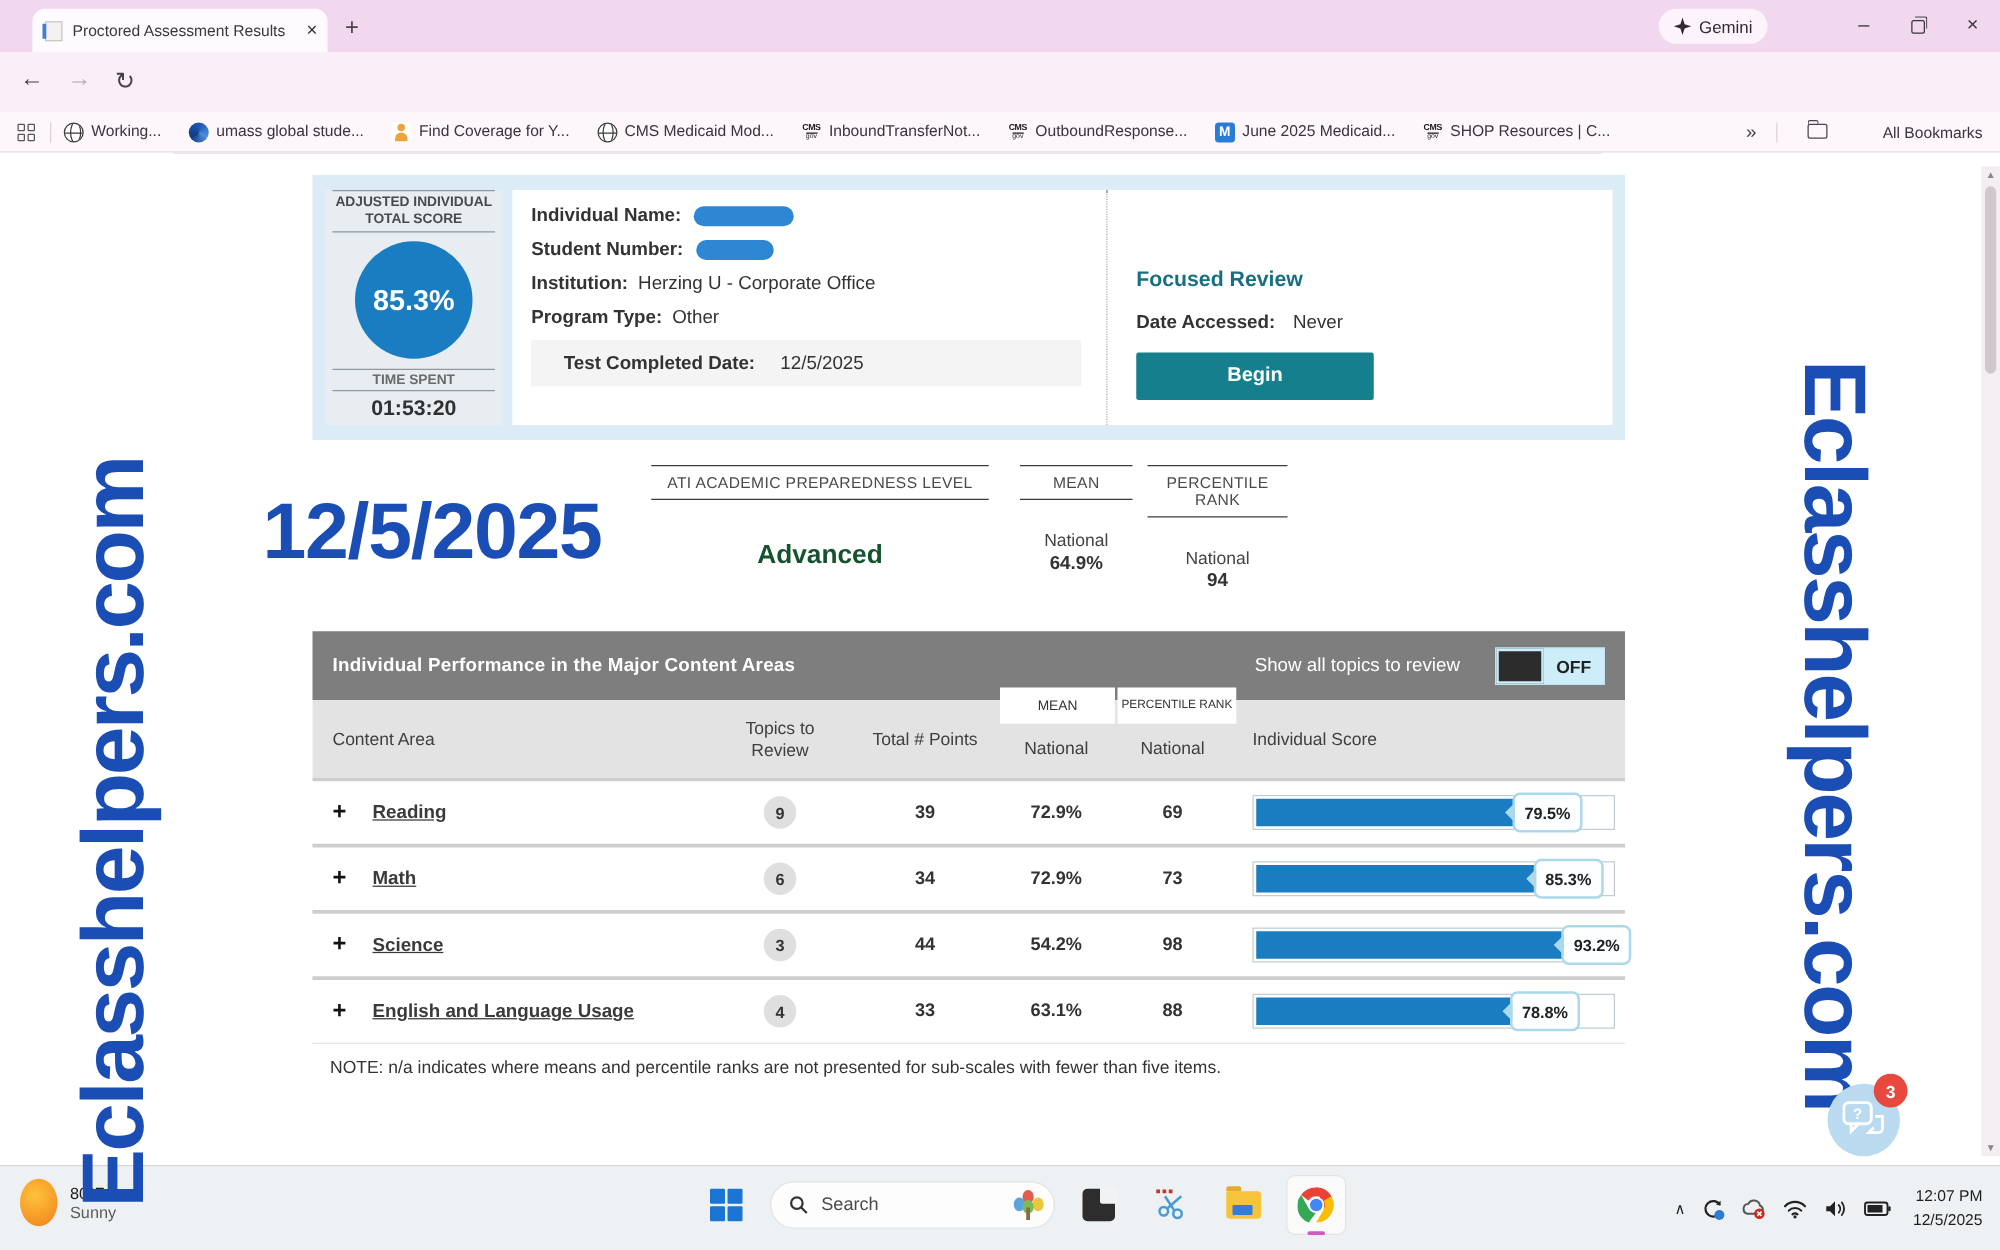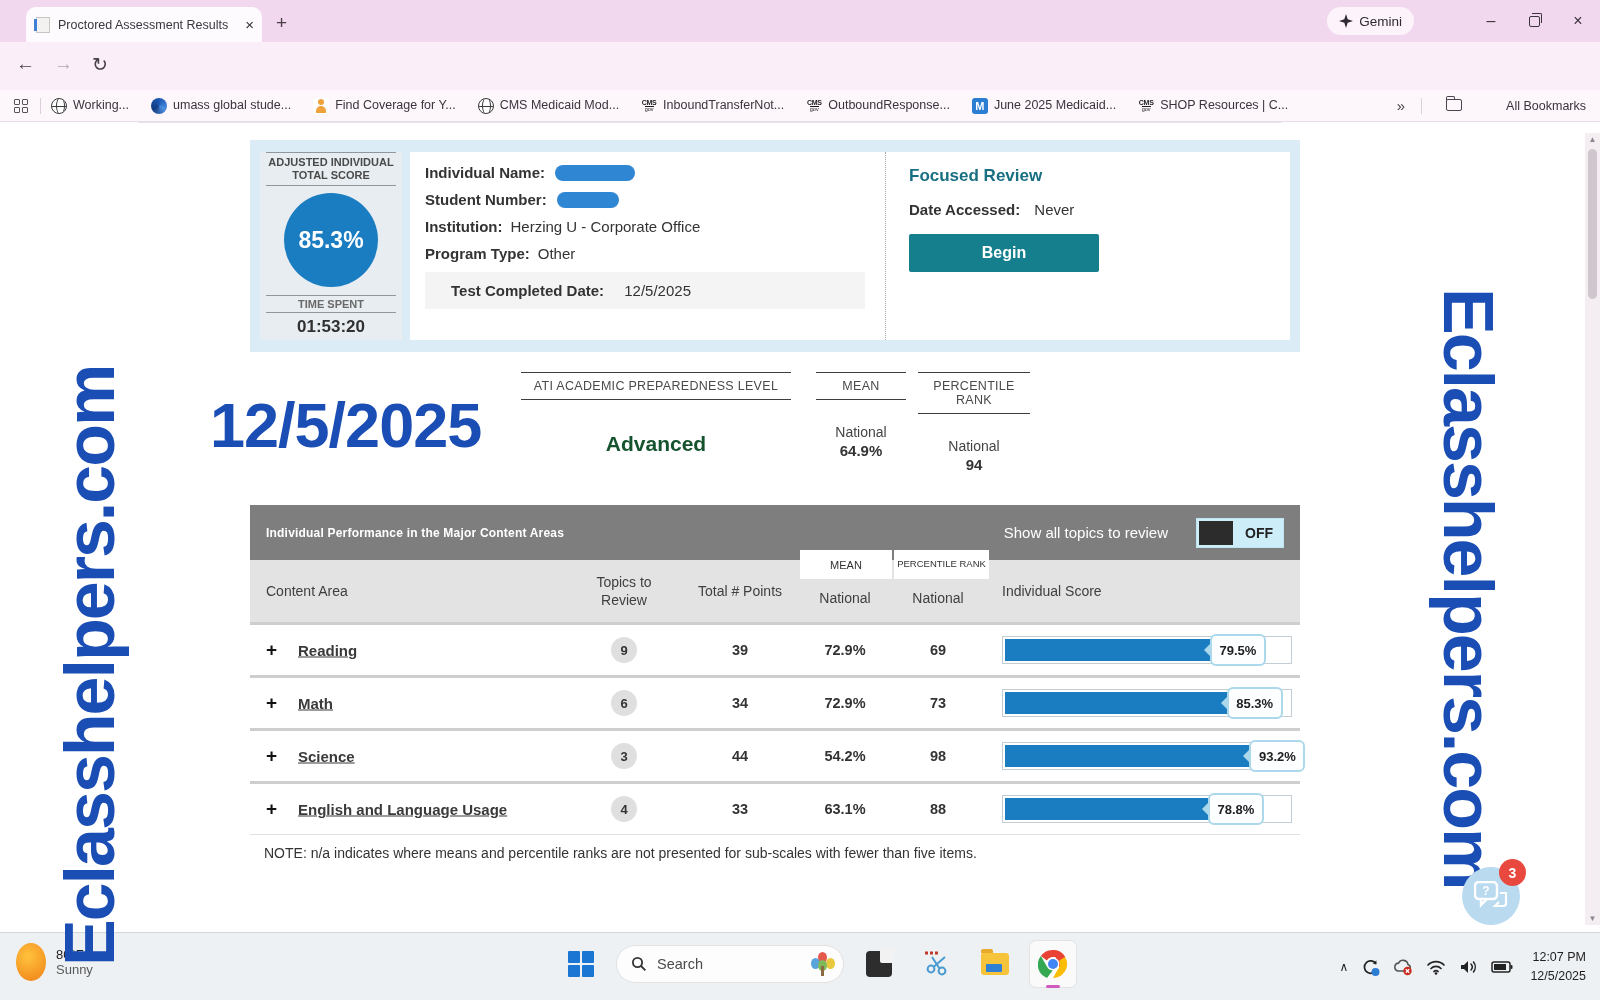--- a/index.html
+++ b/index.html
@@ -90,41 +90,41 @@
   .info-row { display:flex; align-items:center; font-size:15px; color:#333; margin-bottom:10px; }
   .info-row b { font-weight:bold; }
   .info-val { margin-left:8px; }
   .redact { height:16px; background:#2f86d2; border-radius:8px; margin-left:10px; }
   .r-name { width:80px; } .r-num { width:62px; }
   .completed-box { background:#f4f4f4; width:440px; padding:8px 0 8px 26px; margin-top:4px; }
   .cb-row { font-size:15px; color:#333; padding:2px 0; }
   .cb-row b { font-weight:bold; }
   .cb-row span { margin-left:16px; }
   .focused { position:absolute; left:475px; top:0; bottom:0; width:400px; border-left:1px dotted #a9a9a9; padding:14px 0 0 23px; }
-  .fr-title { font-size:17px; font-weight:bold; color:#186f83; }
+  .fr-title { font-size:17px; font-weight:bold; color:#186f83;margin-top:48px; }
   .fr-date { font-size:15px; color:#333; margin-top:15px; }
   .fr-date b { font-weight:bold; }
   .fr-date span { margin-left:10px; }
   .begin-btn { margin-top:16px; width:190px; height:38px; background:#157f8d; color:#fff; font-size:16px; font-weight:bold;
                display:flex; align-items:center; justify-content:center; border-radius:2px; }
 
   .prep { position:absolute; left:250px; top:249px; width:1050px; height:118px; }
   .prep-col { position:absolute; text-align:center; }
   .prep-head { font-size:12.5px; color:#4a4a4a; padding:6px 0; letter-spacing:0.3px; }
   .prep-line { border-top:1.5px solid #3c3c3c; }
   .prep-val { margin-top:32px; font-size:21px; font-weight:bold; color:#14532d; }
   .prep-scope { margin-top:24px; font-size:14px; color:#444; }
   .prep-num { font-size:15px; font-weight:bold; color:#333; margin-top:2px; }
   .pc-level { left:271px; width:270px; }
   .pc-mean { left:566px; width:90px; }
   .pc-pr { left:668px; width:112px; }
 
   .perf { position:absolute; left:250px; top:382px; width:1050px; }
   .perf-titlebar { position:relative; height:55px; background:#7e7e7e; display:flex; align-items:center; padding:0 16px; }
-  .perf-title { color:#fff; font-size:12px; font-weight:bold; letter-spacing:0.2px; }
+  .perf-title { color:#fff; font-size:15px; font-weight:bold; letter-spacing:0.2px; }
   .toggle-wrap { margin-left:auto; display:flex; align-items:center; gap:28px; }
   .toggle-label { color:#fff; font-size:15px; }
   .toggle { width:88px; height:30px; background:#cdeef9; display:flex; align-items:center; border:1px solid #bfe4f2; }
   .toggle-knob { width:38px; height:28px; background:#2c2c2c; border:2px solid #cdeef9; }
   .toggle-state { flex:1; text-align:center; font-size:14px; font-weight:bold; color:#222; }
   .col-tab { position:absolute; background:#fff; z-index:3; text-align:center; color:#333;
              display:flex; flex-direction:column; align-items:center; justify-content:center; }
   .mean-tab { left:550px; top:45px; width:92px; height:29px; font-size:11px; }
   .pr-tab { left:644px; top:45px; width:95px; height:29px; font-size:9.5px; line-height:1.15; }
 

